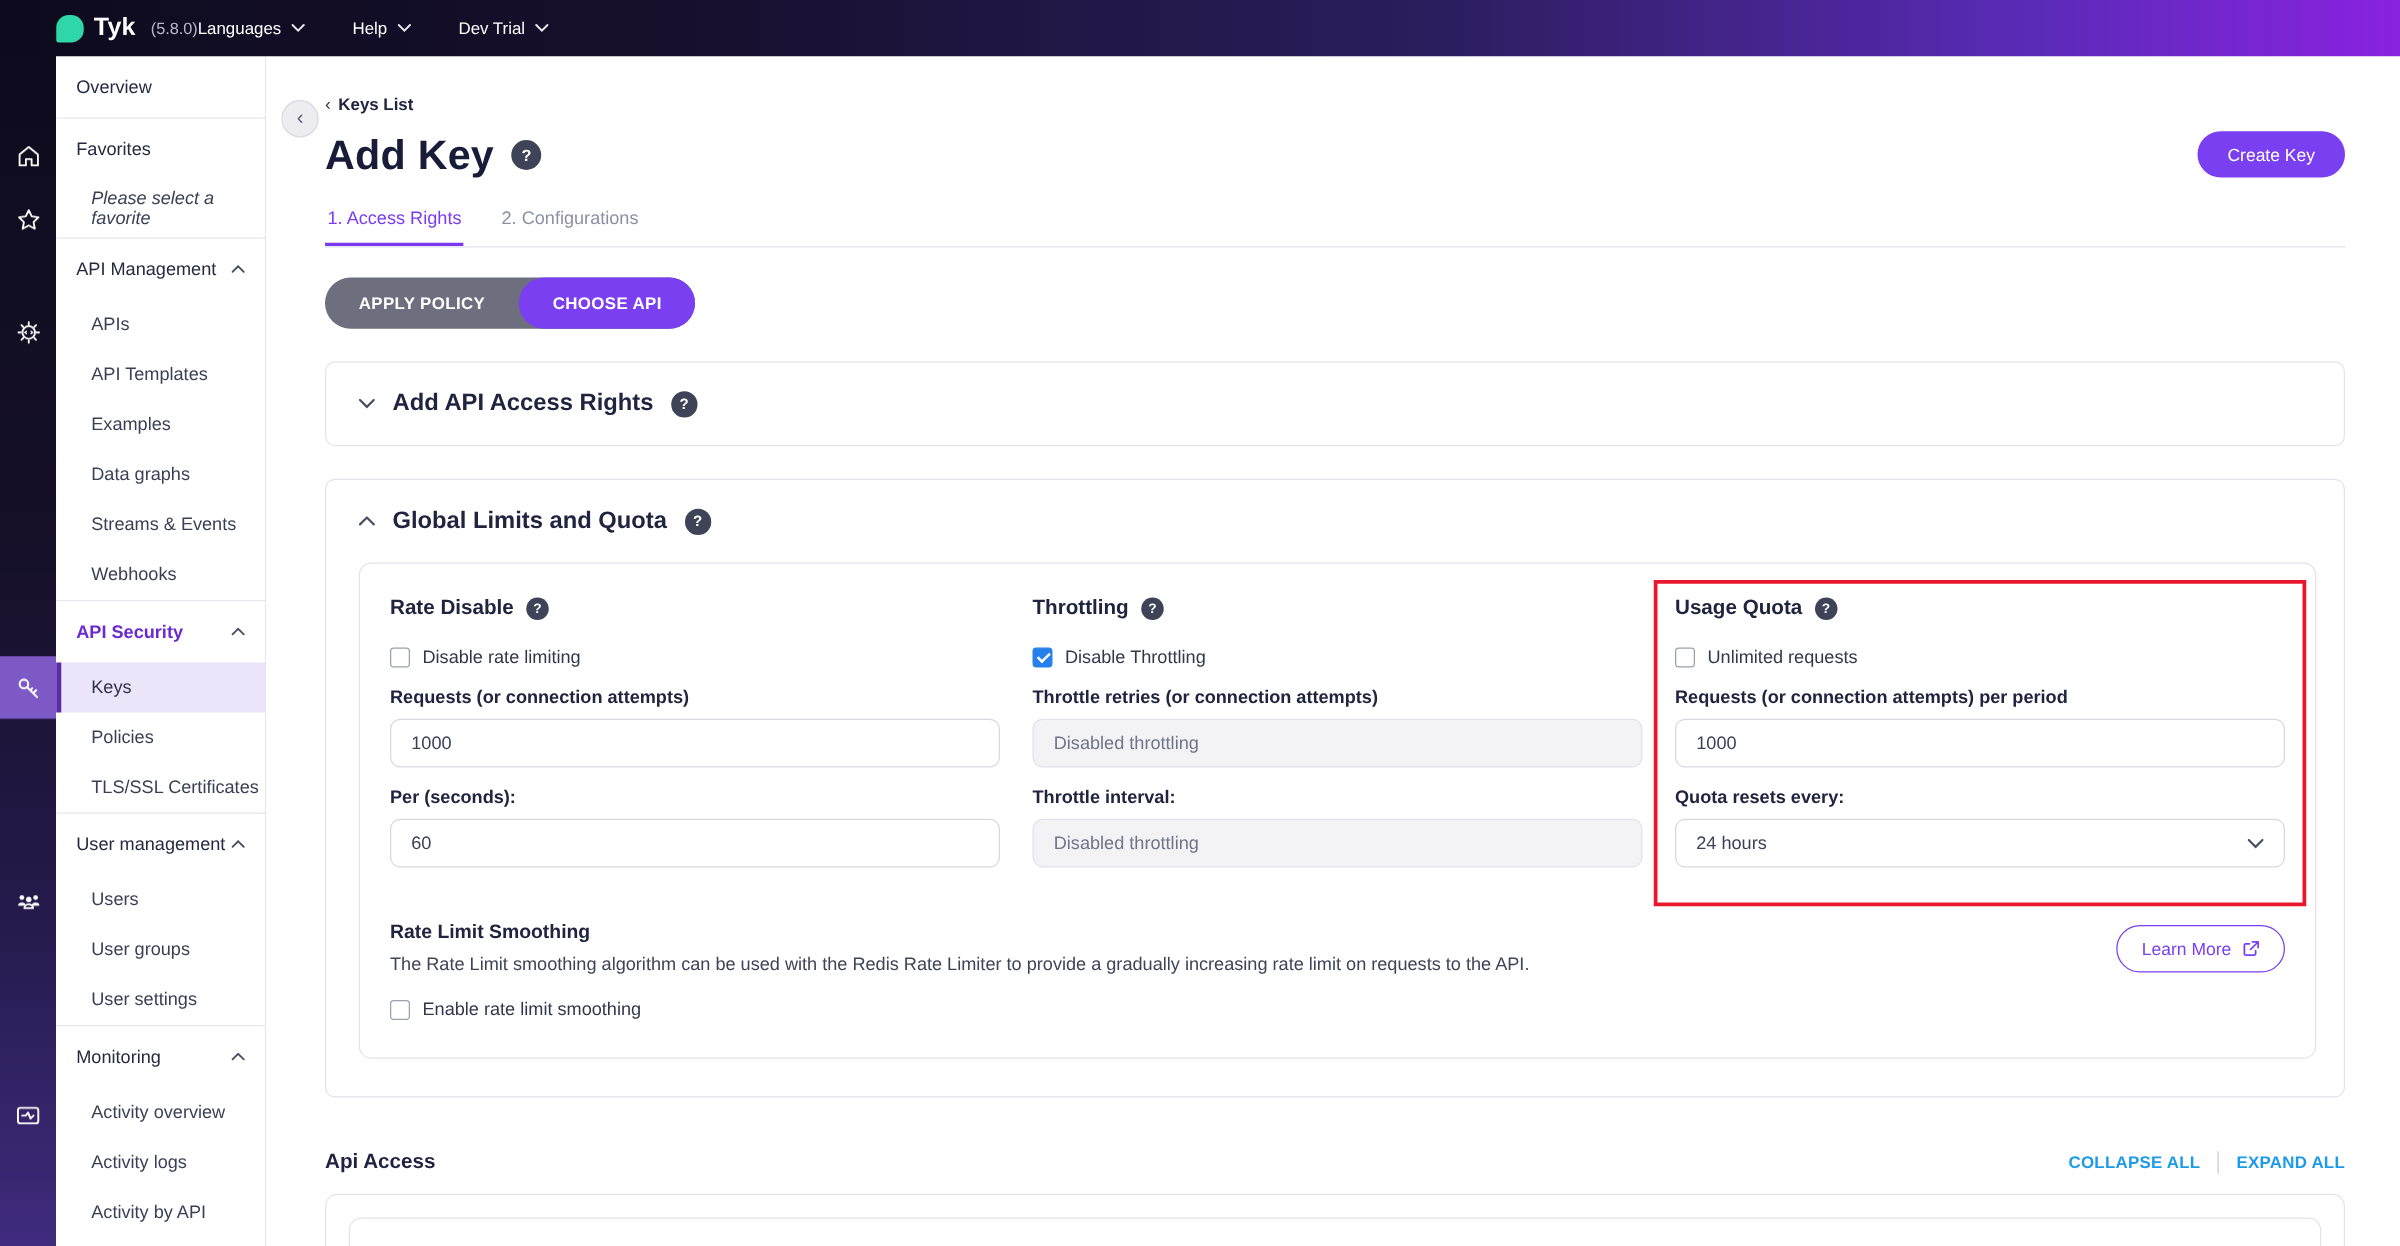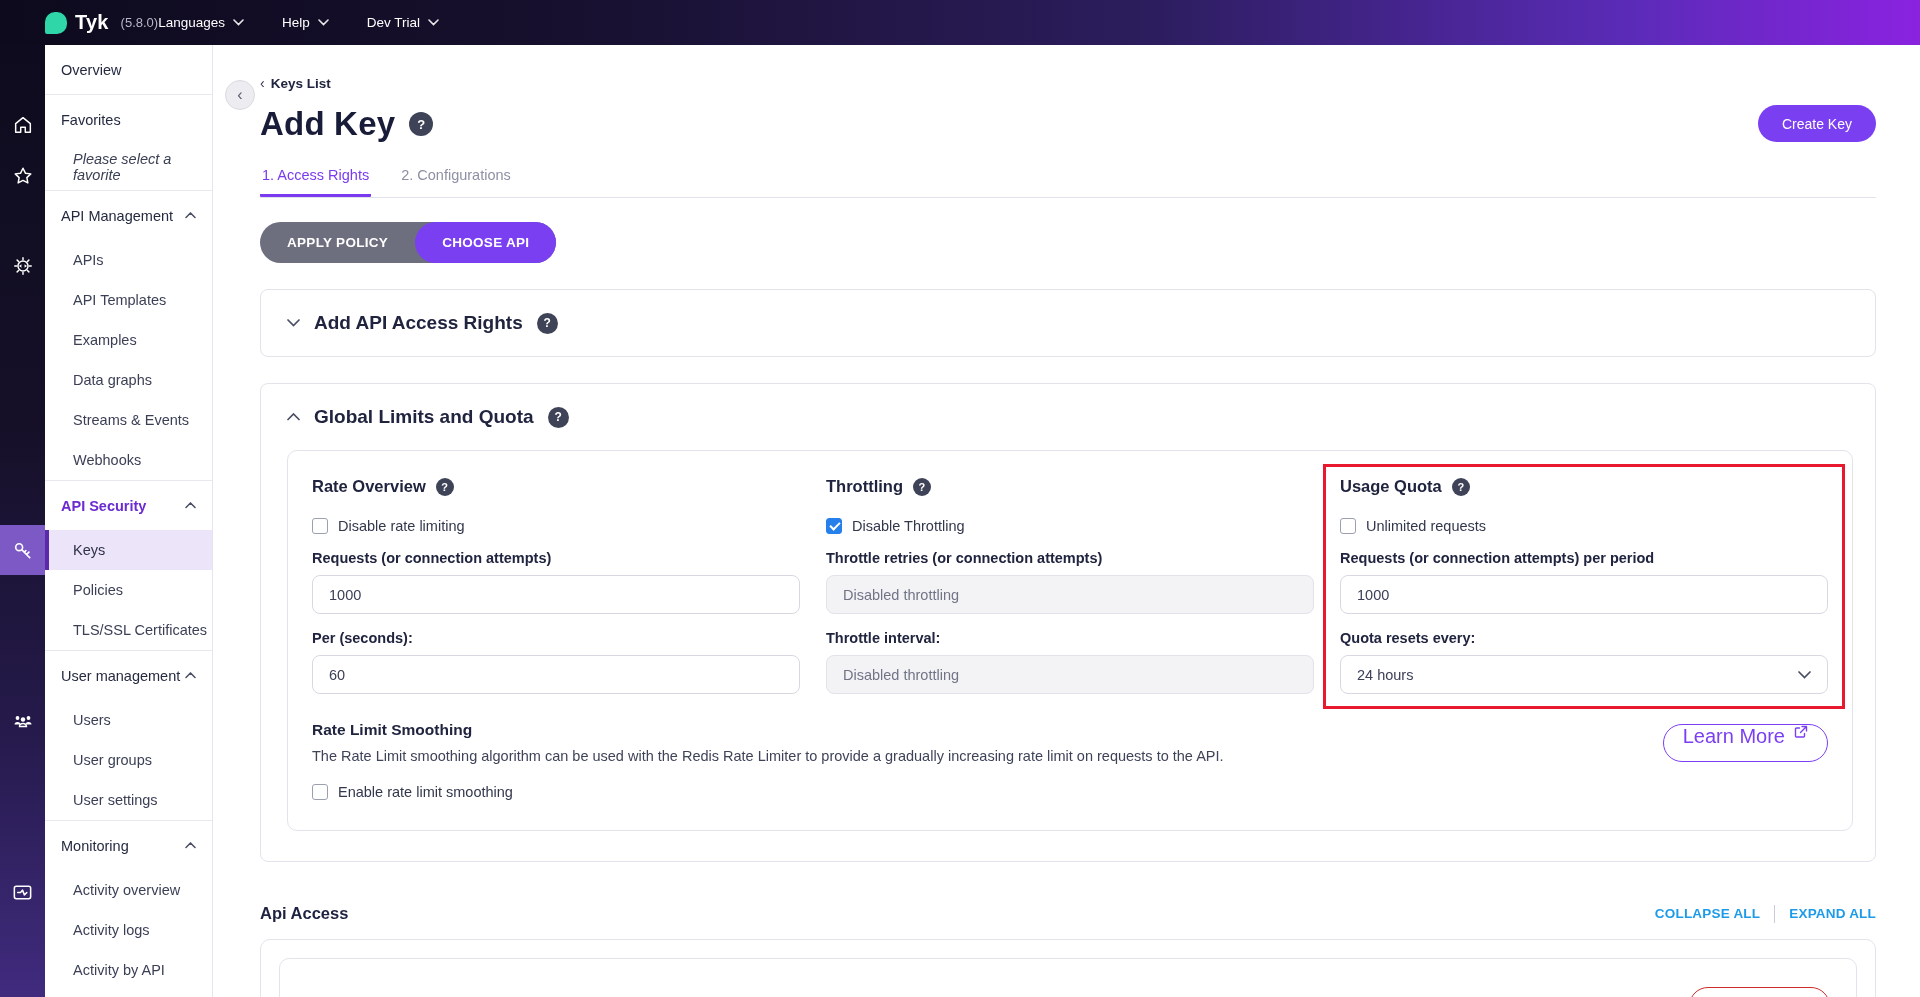--- a/index.html
+++ b/index.html
@@ -82,28 +82,28 @@
   .cb.checked::after { content:""; display:block; width:4px; height:8px;
     border:solid #fff; border-width:0 2px 2px 0; transform:rotate(45deg); margin:1px 0 0 5px; }
   .cb-label { font-size:14.5px; color:#33374c; }
   .f-label { font-size:14.5px; font-weight:700; color:#20243f; margin-top:16px; }
   .f-input { width:100%; height:39px; border:1px solid #d8d8e2; border-radius:8px; margin-top:9px;
     padding:0 16px; font-size:14.5px; color:#3c4058; font-family:inherit; background:#fff; }
   .f-input:disabled { background:#f3f3f6; border-color:#e2e2ea; color:#707487; }
   .f-select { width:100%; height:39px; border:1px solid #d8d8e2; border-radius:8px; margin-top:9px;
     padding:0 16px; font-size:14.5px; color:#3c4058; background:#fff;
     display:flex; align-items:center; justify-content:space-between; cursor:pointer; }
-  .uq-wrap { border:3px solid #e8192e; margin:-13px -17px -14px; padding:10px 14px 12px; }
+  .uq-wrap { border:3px solid #e8192e; margin:-13px -17px -14px; padding:10px 14px 28px; }
 
   .smooth-row { display:flex; align-items:center; justify-content:space-between; margin-top:26px; }
   .smooth-title { font-size:15.5px; font-weight:700; color:#20243f; }
   .smooth-desc { font-size:14.5px; color:#3f4358; margin-top:9px; }
-  .btn-outline-purple { display:inline-flex; align-items:flex-start; gap:9px; background:#fff;
+  .btn-outline-purple { display:inline-flex; align-items:center; gap:9px; background:#fff;
     border:1px solid #7b3ff2; color:#7b3ff2; border-radius:19px; height:38px; padding:0 19px;
-    font-size:20px; font-family:inherit; cursor:pointer; white-space:nowrap; margin-left:30px; }
+    font-size:14px; font-family:inherit; cursor:pointer; white-space:nowrap; margin-left:30px; }
 
   .api-access-row { display:flex; align-items:center; justify-content:space-between; margin-top:42px; }
   .api-access-title { font-size:16.5px; font-weight:700; color:#1e2240; }
   .ce-links { display:flex; align-items:center; gap:14px; }
   .ce-link { color:#1e9be8; font-size:13.5px; font-weight:700; letter-spacing:.2px; cursor:pointer; }
   .ce-sep { width:1px; height:18px; background:#c9ccd8; }
 
   .access-card { border:1px solid #e3e3eb; border-radius:10px; margin-top:16px; padding:18px; }
   .access-inner { border:1px solid #e3e3eb; border-radius:10px; padding:28px 26px 20px; }
   .access-head { display:flex; align-items:center; justify-content:space-between; }
@@ -320,21 +320,21 @@
         </svg>
       <span class="card-title">Global Limits and Quota</span>
       <span class="help md">?</span>
     </div>
     <div class="glq-body">
       <div class="inner-box">
         <div class="limits-grid">
 
           <div>
             <div class="col-title-row">
-              <span class="col-title">Rate Overview</span>
+              <span class="col-title">Rate Disable</span>
               <span class="help sm">?</span>
             </div>
             <div class="cb-row">
               <span class="cb"></span>
               <span class="cb-label">Disable rate limiting</span>
             </div>
             <div class="f-label">Requests (or connection attempts)</div>
             <input class="f-input" value="1000" style="">
             <div class="f-label">Per (seconds):</div>
             <input class="f-input" value="60" style="">

